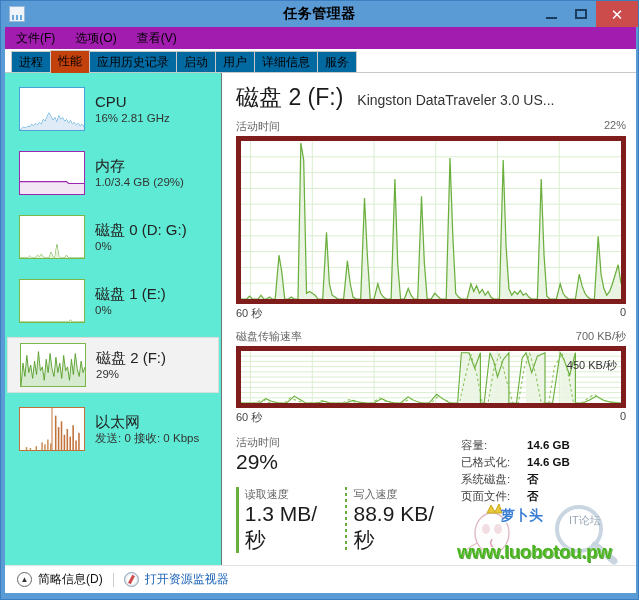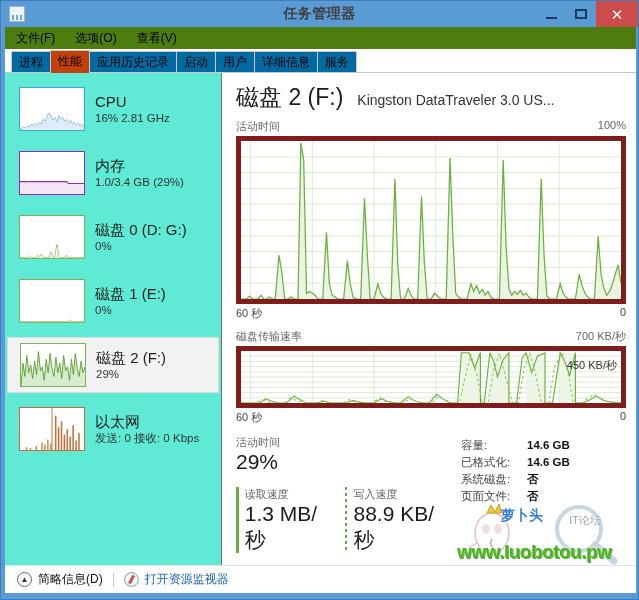--- a/index.html
+++ b/index.html
@@ -28,21 +28,21 @@
     border: 1px solid #9ab8d6;
     position: relative;
   }
   .tb-icon::after {
     content: "";
     position: absolute; left: 2px; top: 8px; right: 2px; height: 5px;
     background: linear-gradient(90deg,#6aa9dd 0 2px, transparent 2px 4px, #6aa9dd 4px 6px, transparent 6px 8px, #6aa9dd 8px 10px);
   }
   .tb-title {
     position: absolute; left: 0; right: 0; text-align: center;
-    color: #404040; font-size: 14px; font-weight: bold;
+    color: #000000; font-size: 14px; font-weight: bold;
     letter-spacing: 0.5px;
   }
   .tb-buttons { position: absolute; right: 0; top: 0; display: flex; height: 26px; }
   .tb-btn {
     width: 30px; height: 26px;
     display: flex; align-items: center; justify-content: center;
     color: #fff; font-size: 13px; line-height: 1;
   }
   .tb-btn.close { background: #cc4b4b; width: 42px; font-size: 15px; }
   .tb-min-glyph { width: 11px; height: 2px; background: #1b3c5c; margin-top: 8px; }
@@ -53,21 +53,21 @@
     width: 631px; height: 566px;
     background: #fff;
     display: flex; flex-direction: column;
   }
   
   .menubar {
     height: 22px;
     display: flex; align-items: center;
     padding-left: 9px; gap: 16px;
     font-size: 12px; color: #000;
-    background: #4d7c0f;
+    background: #a21caf;
   }
   .menu-item { padding: 1px 2px; cursor: default; }
   
   .tabstrip {
     height: 24px;
     display: flex; align-items: flex-end;
     padding-left: 6px;
     border-bottom: 1px solid #c8c8c8;
     background: #fff;
   }
@@ -379,21 +379,21 @@
 
       <div class="main">
 
         <div class="main-head">
           <div class="main-title">磁盘 2 (F:)</div>
           <div class="main-device">Kingston DataTraveler 3.0 US...</div>
         </div>
 
         <div class="chart-label-row">
           <span>活动时间</span>
-          <span>100%</span>
+          <span>22%</span>
         </div>
         <div class="graph big">
           <svg viewBox="0 0 400 166" preserveAspectRatio="none">
             <g stroke="#d8ecca" stroke-width="1">
               <line x1="0" y1="16.6" x2="400" y2="16.6"></line>
               <line x1="0" y1="33.2" x2="400" y2="33.2"></line>
               <line x1="0" y1="49.8" x2="400" y2="49.8"></line>
               <line x1="0" y1="66.4" x2="400" y2="66.4"></line>
               <line x1="0" y1="83" x2="400" y2="83"></line>
               <line x1="0" y1="99.6" x2="400" y2="99.6"></line>

